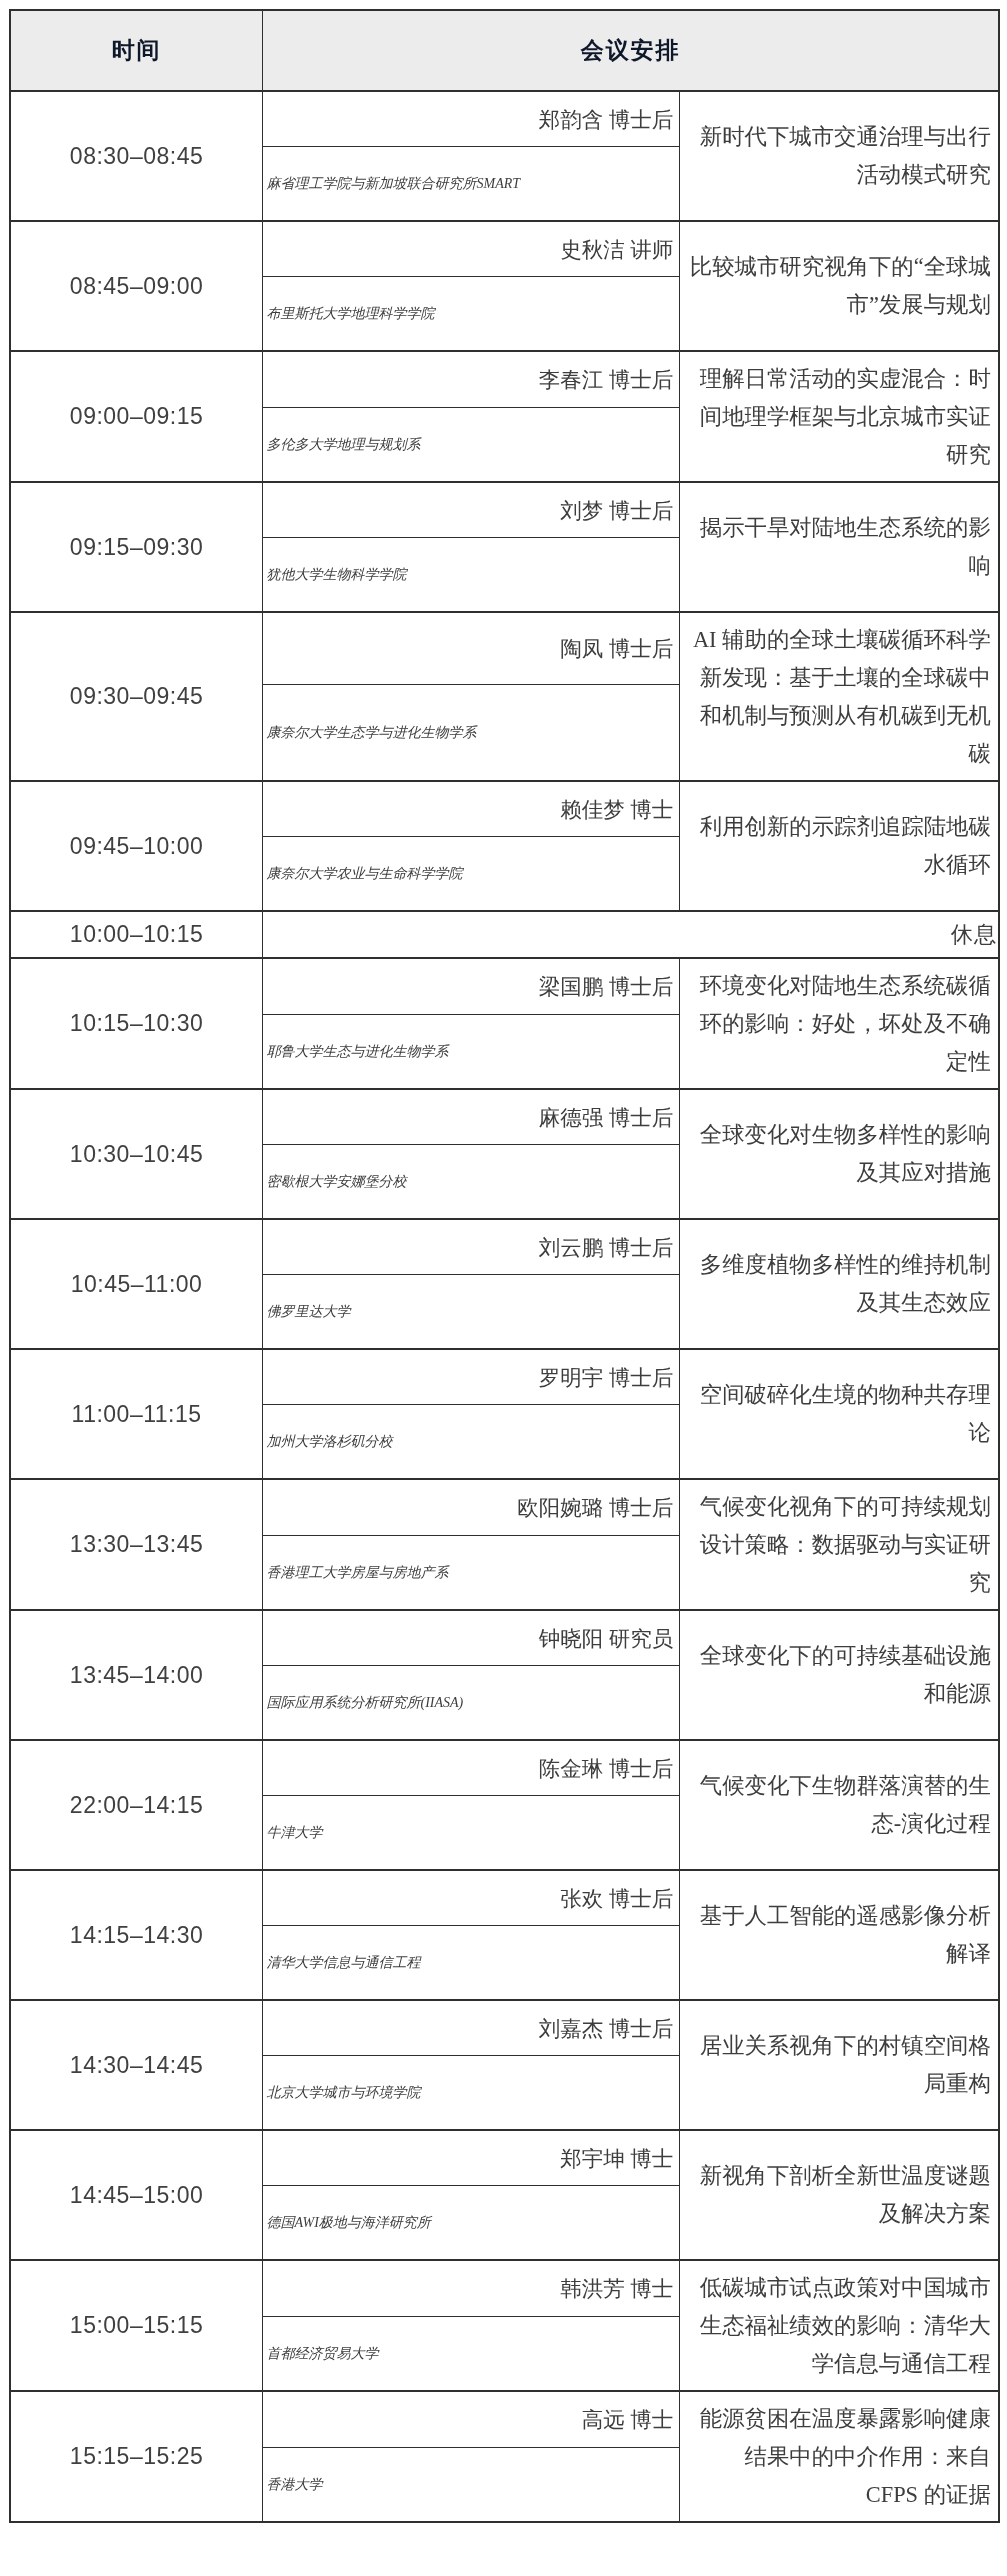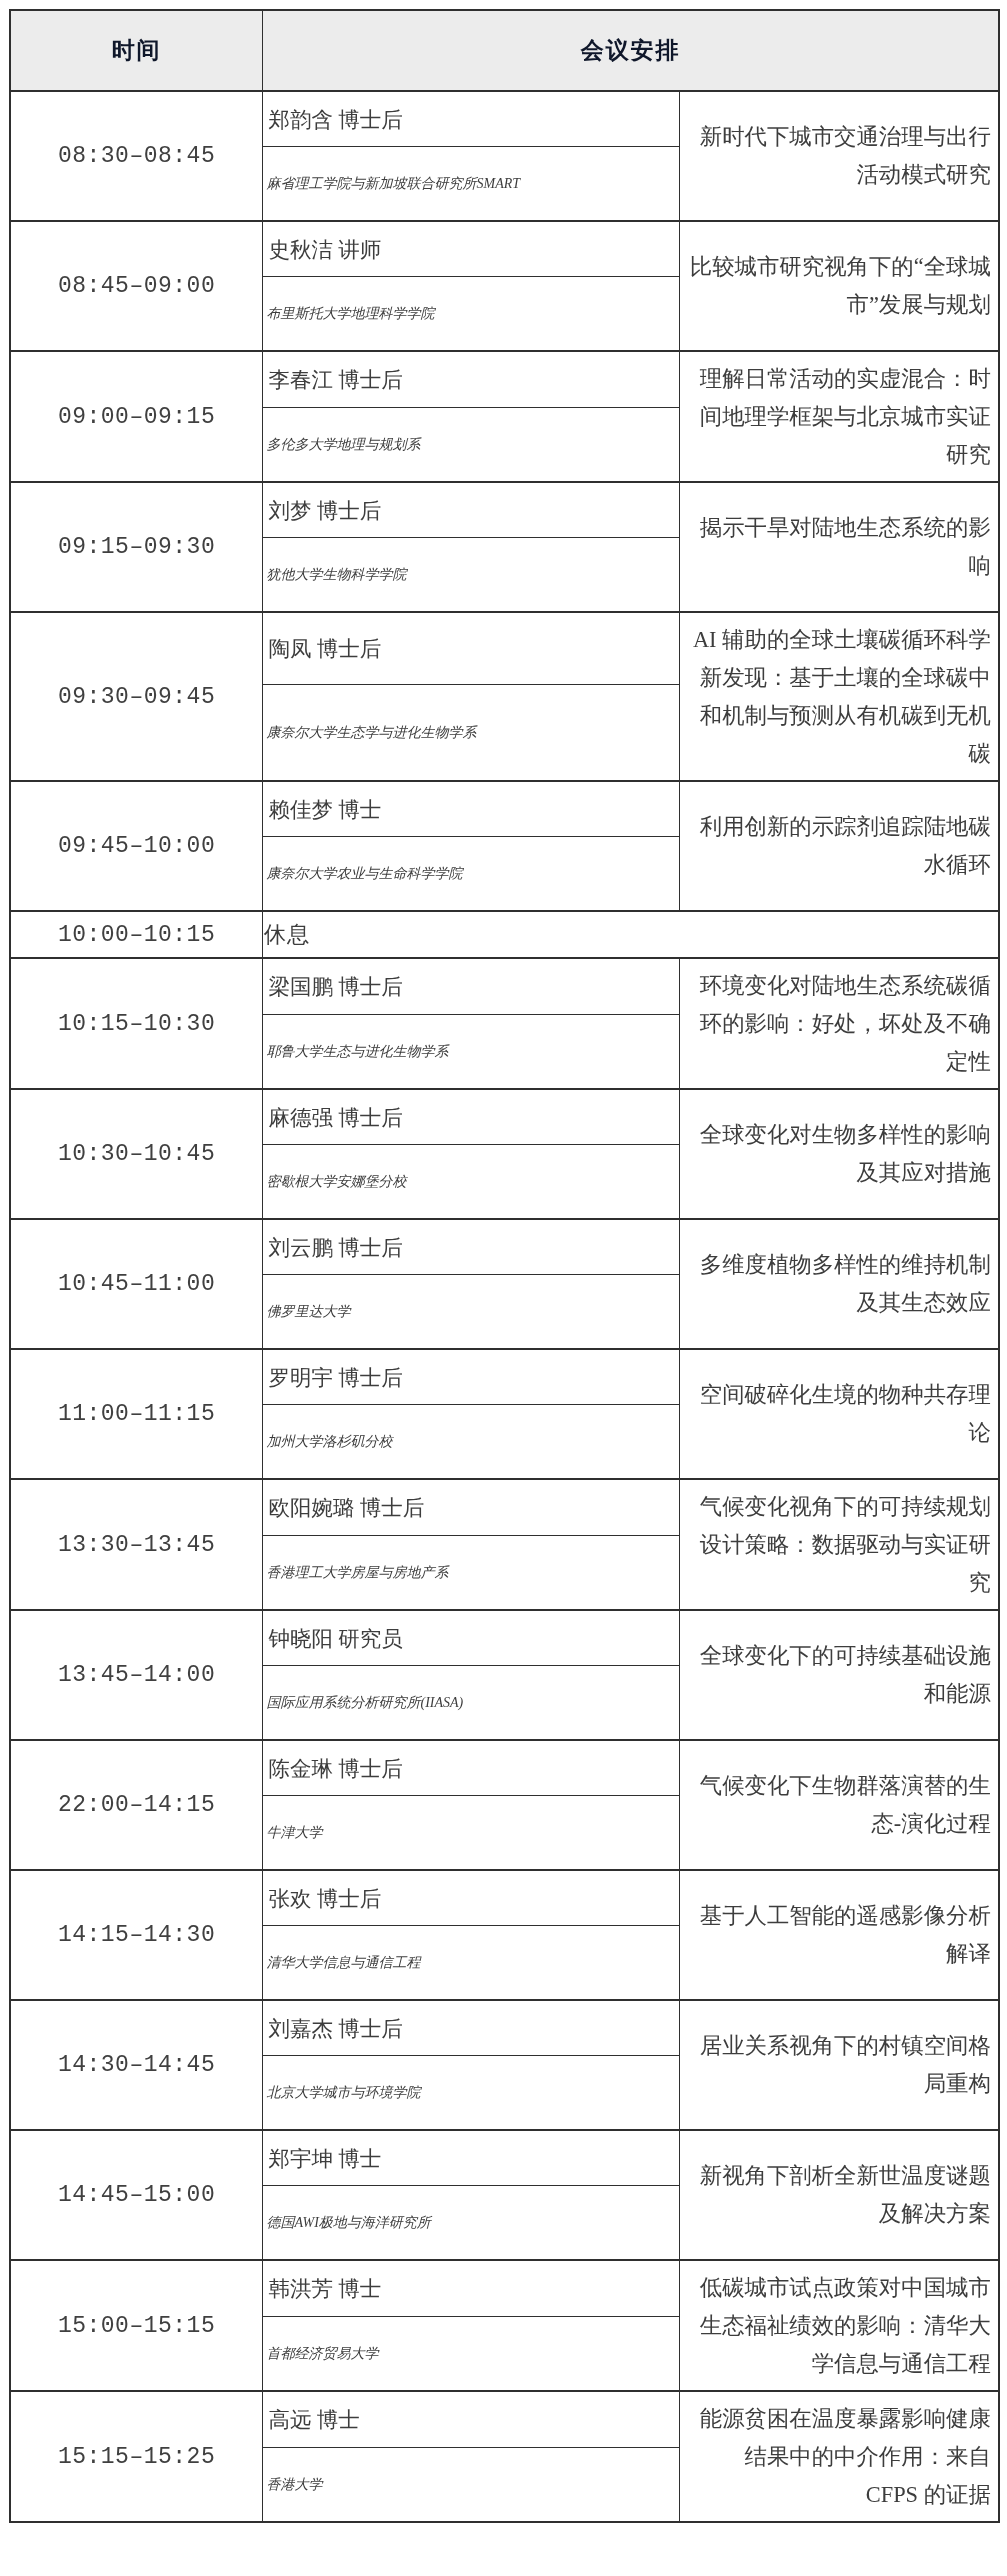--- a/index.html
+++ b/index.html
@@ -35,50 +35,50 @@
     height: 77px;
     font-size: 23px;
     font-weight: bold;
     color: #0f172a;
     letter-spacing: 1.9px;
     text-align: center;
   }
   
   tbody tr.r-top td, tbody tr.r-break td { border-top-width: 2.8px; }
   td.time {
-    font-family: Liberation Mono, monospace;
+    font-family: Liberation Sans, sans-serif;
     font-size: 23px;
     color: #404040;
     text-align: center;
     letter-spacing: 0.5px;
     padding: 0 3.7px;
   }
   td.name {
     height: 54px;
     font-size: 21.5px;
-    text-align: left;
+    text-align: right;
     padding: 0 5.6px;
     margin-top: 20px;
   }
   td.aff {
     height: 73px;
     font-size: 14px;
     padding: 0 3.7px;
     font-style: italic;
   }
   td.topic {
     font-size: 22.4px;
     line-height: 38px;
     text-align: right;
     padding: 7.5px 7.5px;
   }
   td.break-cell {
     height: 43px;
     font-size: 22.4px;
-    text-align: left;
+    text-align: right;
     letter-spacing: 0.9px;
   }
 </style>
 </head>
 <body>
 
 <div class="page">
   <table class="schedule">
     <colgroup>
       <col class="c-time">

